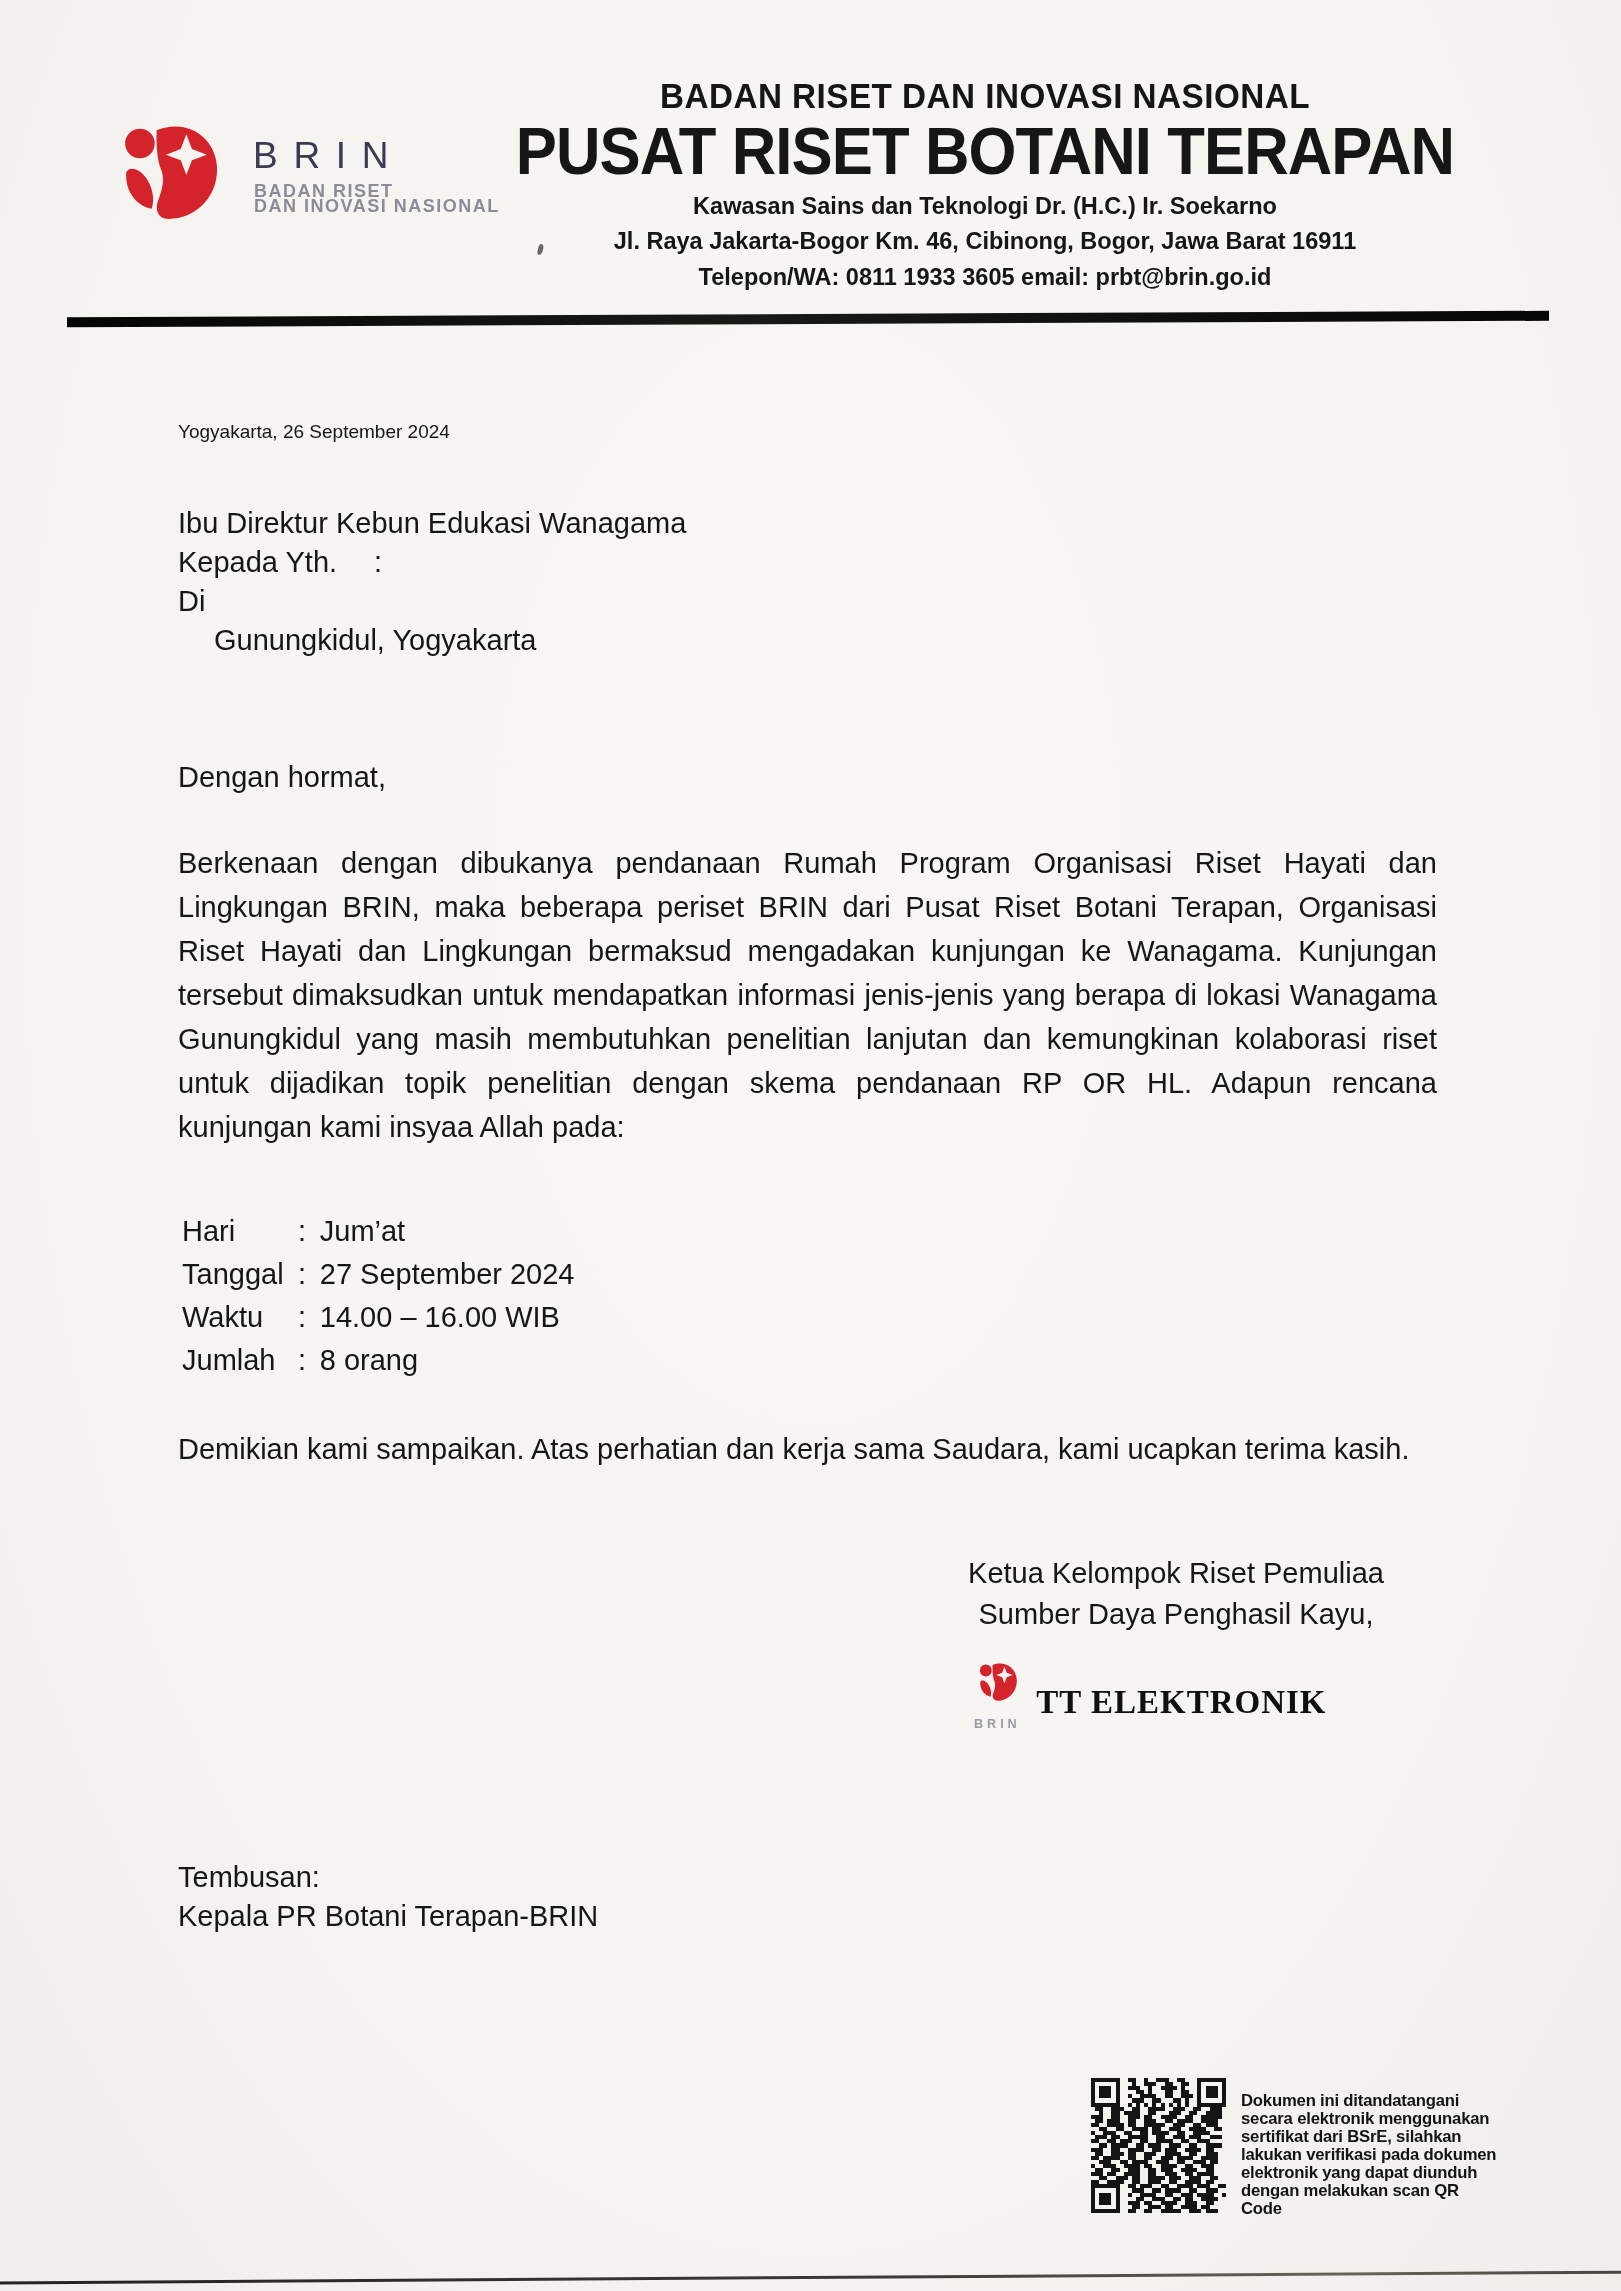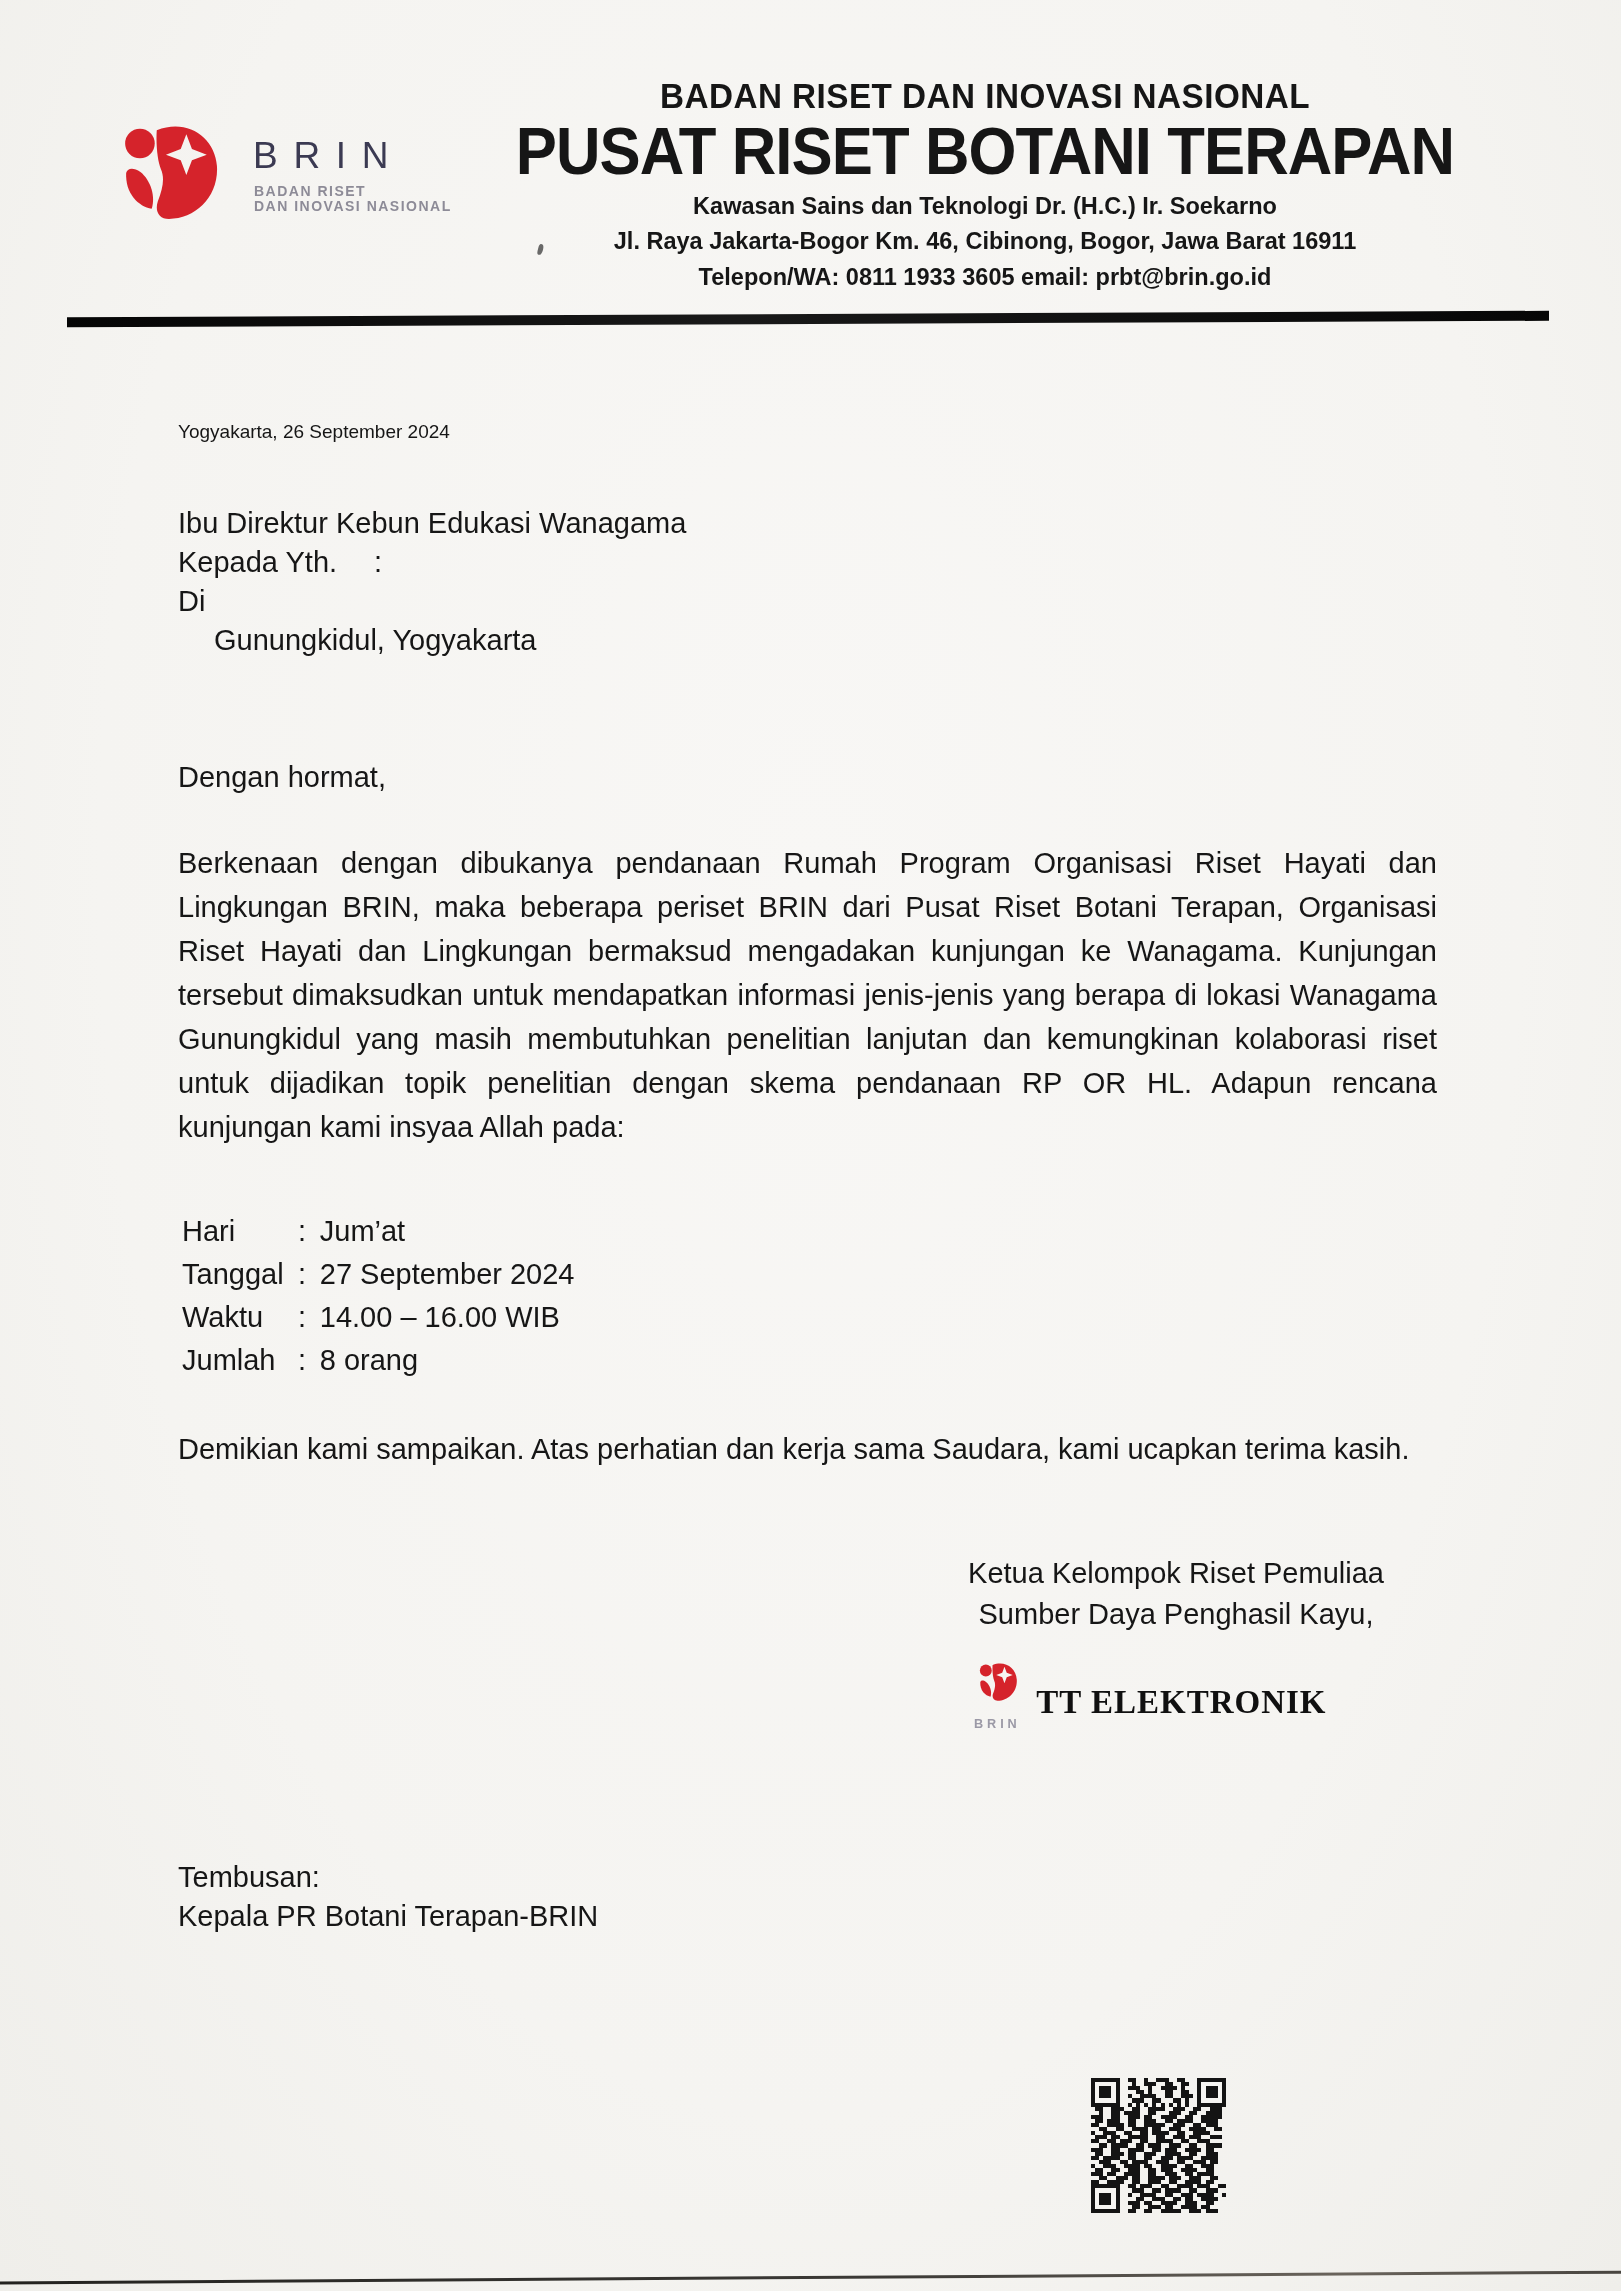--- a/index.html
+++ b/index.html
@@ -12,21 +12,21 @@
   .abs{position:absolute;}
   
   .head-center{left:348px; top:0; width:1274px; height:314px;}
   .head-line{position:absolute; left:0; right:0; text-align:center; white-space:nowrap;}
   .org-line{top:76px; font-size:35px; font-weight:bold; transform:scaleX(.95); letter-spacing:0.5px;}
   .main-title{top:112px; font-size:67px; font-weight:bold; letter-spacing:-1px; transform:scaleX(.92);}
   .addr{font-size:24.5px; font-weight:bold; transform:scaleX(.96);}
   .addr1{top:192px;} .addr2{top:227px;} .addr3{top:263px;}
   .logo-mark{left:118px; top:120px; width:102px; height:102px;}
   .logo-word{left:253px; top:135px; font-size:37px; letter-spacing:15.7px; color:#3b3a52; font-weight:normal;}
-  .logo-sub{left:254px; top:184px; font-size:14px; font-weight:bold; color:#8d8b97; letter-spacing:1.5px; line-height:14.7px;}
+  .logo-sub{left:254px; top:184px; font-size:18px; font-weight:bold; color:#8d8b97; letter-spacing:1.5px; line-height:14.7px;}
   .rule{left:67px; top:314px; width:1482px; height:9.8px;
         background:linear-gradient(90deg,#050505 0%,#191919 45%,#060606 100%);
         transform:rotate(-.25deg);}
   .speck{left:538px; top:244px; width:4.9px; height:10.8px; background:#3a3a3a; border-radius:45% 55% 60% 40%; transform:rotate(14deg); opacity:.75;}
   
   .dateline{left:178px; top:421px; font-size:19px;}
   .recipient{left:178px; top:504px; font-size:29px; line-height:39px;}
   .sal-label{display:inline-block; width:196px;}
   .indent{padding-left:36px;}
   .greeting{left:178px; top:761px; font-size:29px;}
@@ -171,17 +171,18 @@
       <path d="M0 25.5h2m2 0h4m2 0h2m2 0h3m2 0h2m2 0h4m1 0h2"></path>
       <path d="M9 26.5h2m1 0h3m2 0h2m2 0h4m1 0h3m2 0h2"></path>
       <path d="M10 27.5h3m2 0h2m1 0h4m2 0h2m2 0h3"></path>
       <path d="M9 28.5h1m2 0h4m2 0h2m2 0h3m1 0h4m2 0h1"></path>
       <path d="M11 29.5h2m2 0h3m2 0h2m1 0h2m2 0h4"></path>
       <path d="M9 30.5h3m1 0h2m2 0h4m2 0h3m2 0h2"></path>
       <path d="M10 31.5h2m2 0h3m1 0h2m2 0h4m1 0h2"></path>
       <path d="M9 32.5h2m2 0h2m2 0h5m2 0h3m1 0h3"></path>
     </g>
   </svg>
+  <div class="abs esign-note">Dokumen ini ditandatangani secara elektronik menggunakan sertifikat dari BSrE, silahkan lakukan verifikasi pada dokumen elektronik yang dapat diunduh dengan melakukan scan QR Code</div>
 
   <div class="abs bottom-line"></div>
 
 </div>
 
 
 </body></html>

